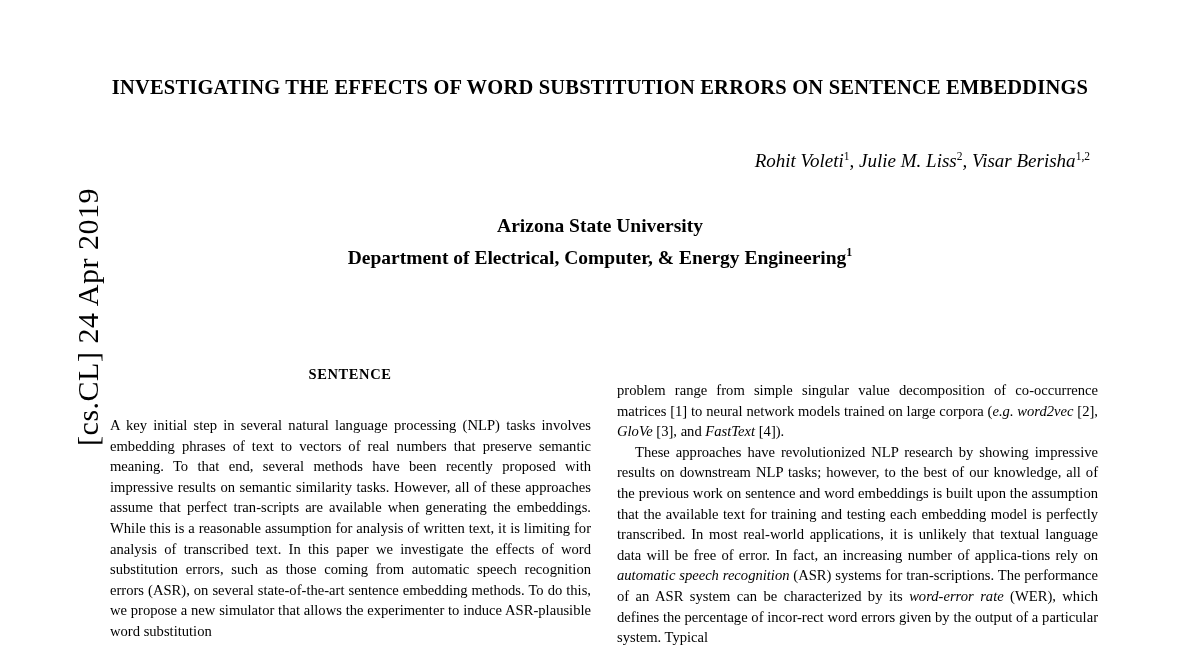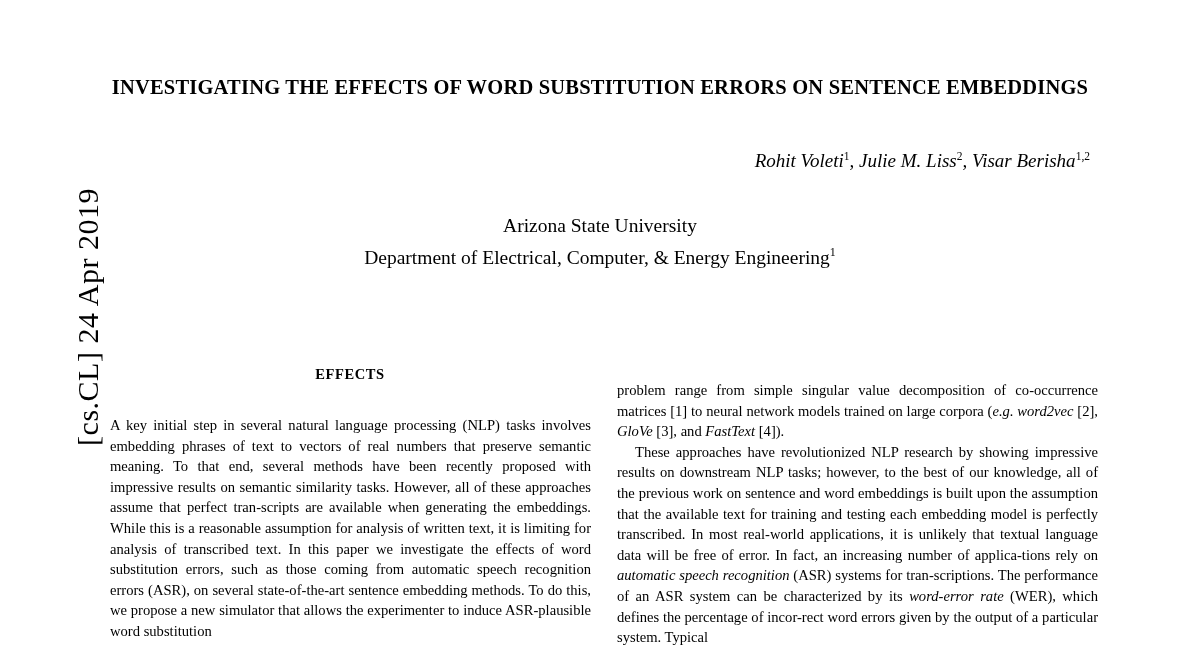--- a/index.html
+++ b/index.html
@@ -67,20 +67,21 @@
   }
 
   .affil {
     position: absolute;
     left: 110px;
     top: 207px;
     width: 980px;
     text-align: center;
     font-size: 19.5px;
     line-height: 27.5px;
+    font-weight: bold;
   }
   .affil sup {
     font-size: 12px;
   }
 
   .abstract-head {
     position: absolute;
     left: 110px;
     top: 366px;
     width: 480px;
@@ -131,21 +132,21 @@
 
   <div class="authors">
     <span>Rohit Voleti</span><sup>1</sup><span>, </span><span>Julie M. Liss</span><sup>2</sup><span>, </span><span>Visar Berisha</span><sup>1,2</sup>
   </div>
 
   <div class="affil">
     <div><span>Arizona State University</span><sup></sup></div>
     <div><span>Department of Electrical, Computer, &amp; Energy Engineering</span><sup>1</sup></div>
   </div>
 
-  <div class="abstract-head">EFFECTS</div>
+  <div class="abstract-head">SENTENCE</div>
 
   <div class="col col-left">
     <p>A key initial step in several natural language processing (NLP) tasks involves embedding phrases of text to vectors of real numbers that preserve semantic meaning. To that end, several methods have been recently proposed with impressive results on semantic similarity tasks. However, all of these approaches assume that perfect tran-scripts are available when generating the embeddings. While this is a reasonable assumption for analysis of written text, it is limiting for analysis of transcribed text. In this paper we investigate the effects of word substitution errors, such as those coming from automatic speech recognition errors (ASR), on several state-of-the-art sentence embedding methods. To do this, we propose a new simulator that allows the experimenter to induce ASR-plausible word substitution</p>
   </div>
 
   <div class="col col-right">
     <p>problem range from simple singular value decomposition of co-occurrence matrices [1] to neural network models trained on large corpora (<i>e.g. word2vec</i> [2], <i>GloVe</i> [3], and <i>FastText</i> [4]).</p>
     <p class="indent">These approaches have revolutionized NLP research by showing impressive results on downstream NLP tasks; however, to the best of our knowledge, all of the previous work on sentence and word embeddings is built upon the assumption that the available text for training and testing each embedding model is perfectly transcribed. In most real-world applications, it is unlikely that textual language data will be free of error. In fact, an increasing number of applica-tions rely on <i>automatic speech recognition</i> (ASR) systems for tran-scriptions. The performance of an ASR system can be characterized by its <i>word-error rate</i> (WER), which defines the percentage of incor-rect word errors given by the output of a particular system. Typical</p>
   </div>
 

